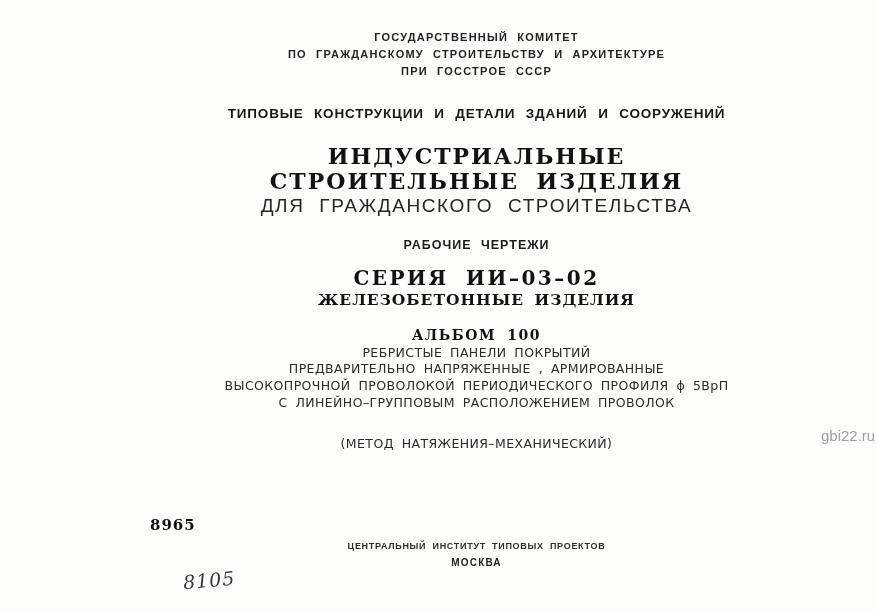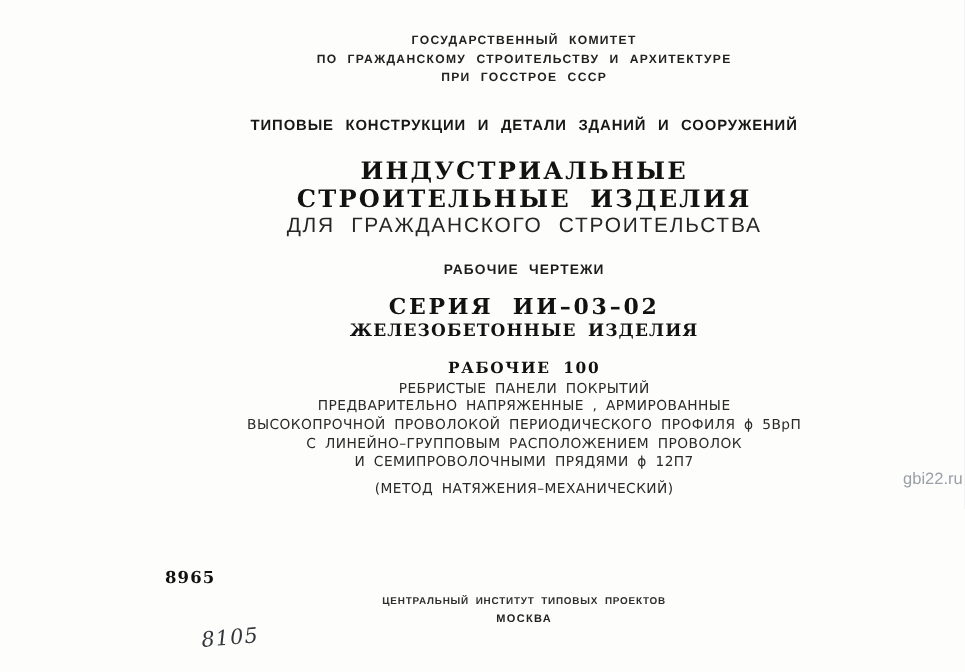--- a/index.html
+++ b/index.html
@@ -165,26 +165,25 @@
 
     <div class="line title-big title2">СТРОИТЕЛЬНЫЕ ИЗДЕЛИЯ</div>
     <div class="line title-big title1">ИНДУСТРИАЛЬНЫЕ</div>
     <div class="line title3">ДЛЯ ГРАЖДАНСКОГО СТРОИТЕЛЬСТВА</div>
 
     <div class="line working">РАБОЧИЕ ЧЕРТЕЖИ</div>
 
     <div class="line series">СЕРИЯ ИИ–03–02</div>
     <div class="line series-sub">ЖЕЛЕЗОБЕТОННЫЕ ИЗДЕЛИЯ</div>
 
-    <div class="line album-no">РАБОЧИЕ 100</div>
+    <div class="line album-no">АЛЬБОМ 100</div>
     <div class="line album alb1">РЕБРИСТЫЕ ПАНЕЛИ ПОКРЫТИЙ</div>
     <div class="line album alb2">ПРЕДВАРИТЕЛЬНО НАПРЯЖЕННЫЕ , АРМИРОВАННЫЕ</div>
     <div class="line album alb3">ВЫСОКОПРОЧНОЙ ПРОВОЛОКОЙ ПЕРИОДИЧЕСКОГО ПРОФИЛЯ ϕ 5ВрП</div>
     <div class="line album alb4">С ЛИНЕЙНО–ГРУППОВЫМ РАСПОЛОЖЕНИЕМ ПРОВОЛОК</div>
-    <div class="line album alb5">И СЕМИПРОВОЛОЧНЫМИ ПРЯДЯМИ ϕ 12П7</div>
     <div class="line album method">(МЕТОД НАТЯЖЕНИЯ–МЕХАНИЧЕСКИЙ)</div>
 
     <div class="line institute">ЦЕНТРАЛЬНЫЙ ИНСТИТУТ ТИПОВЫХ ПРОЕКТОВ</div>
     <div class="line city">МОСКВА</div>
   </div>
 
   <div class="code">8965</div>
   <div class="handwritten">8105</div>
   <div class="watermark">gbi22.ru</div>
 </div>

